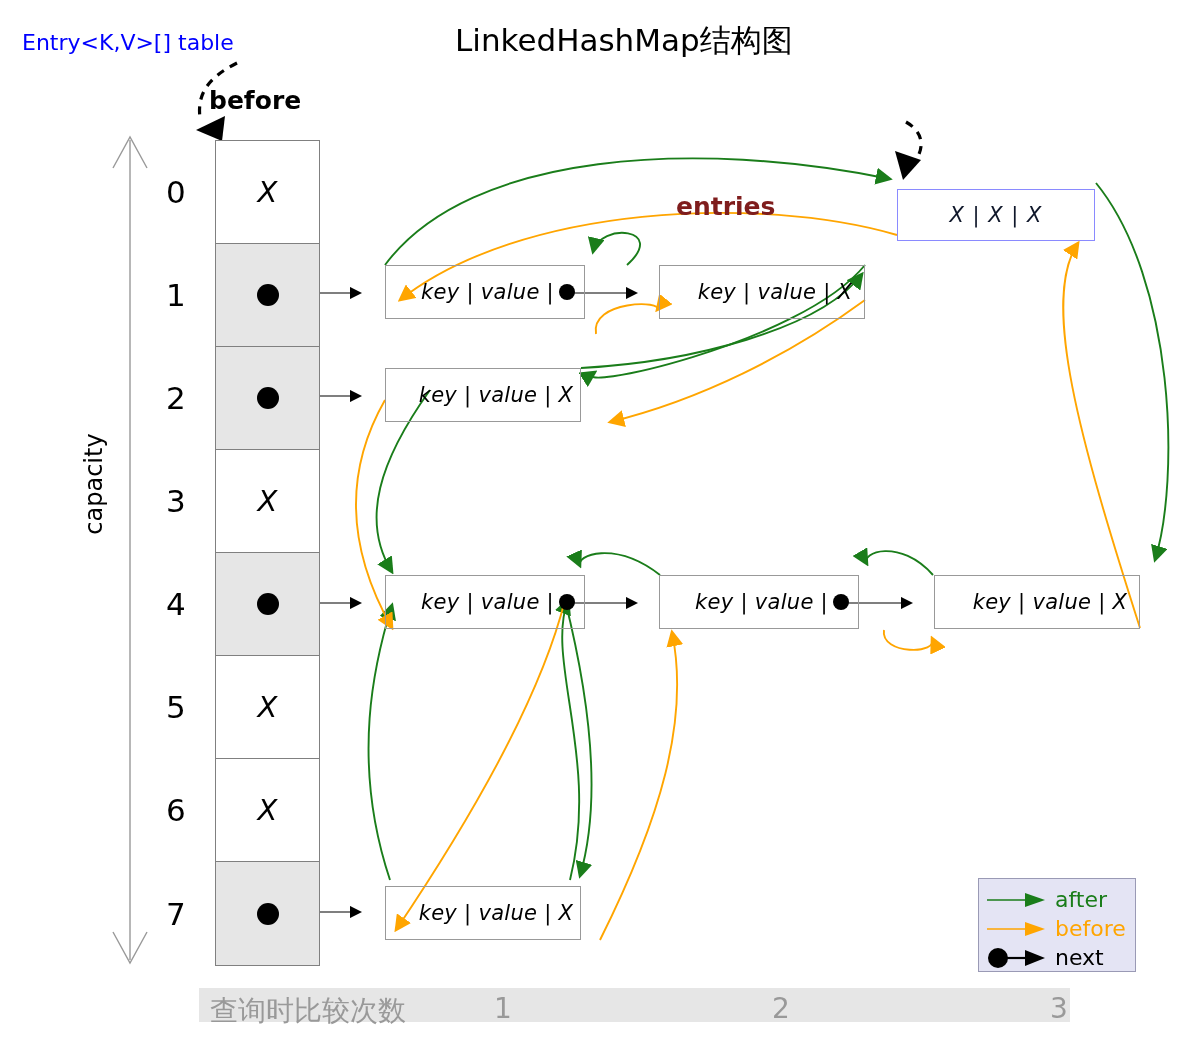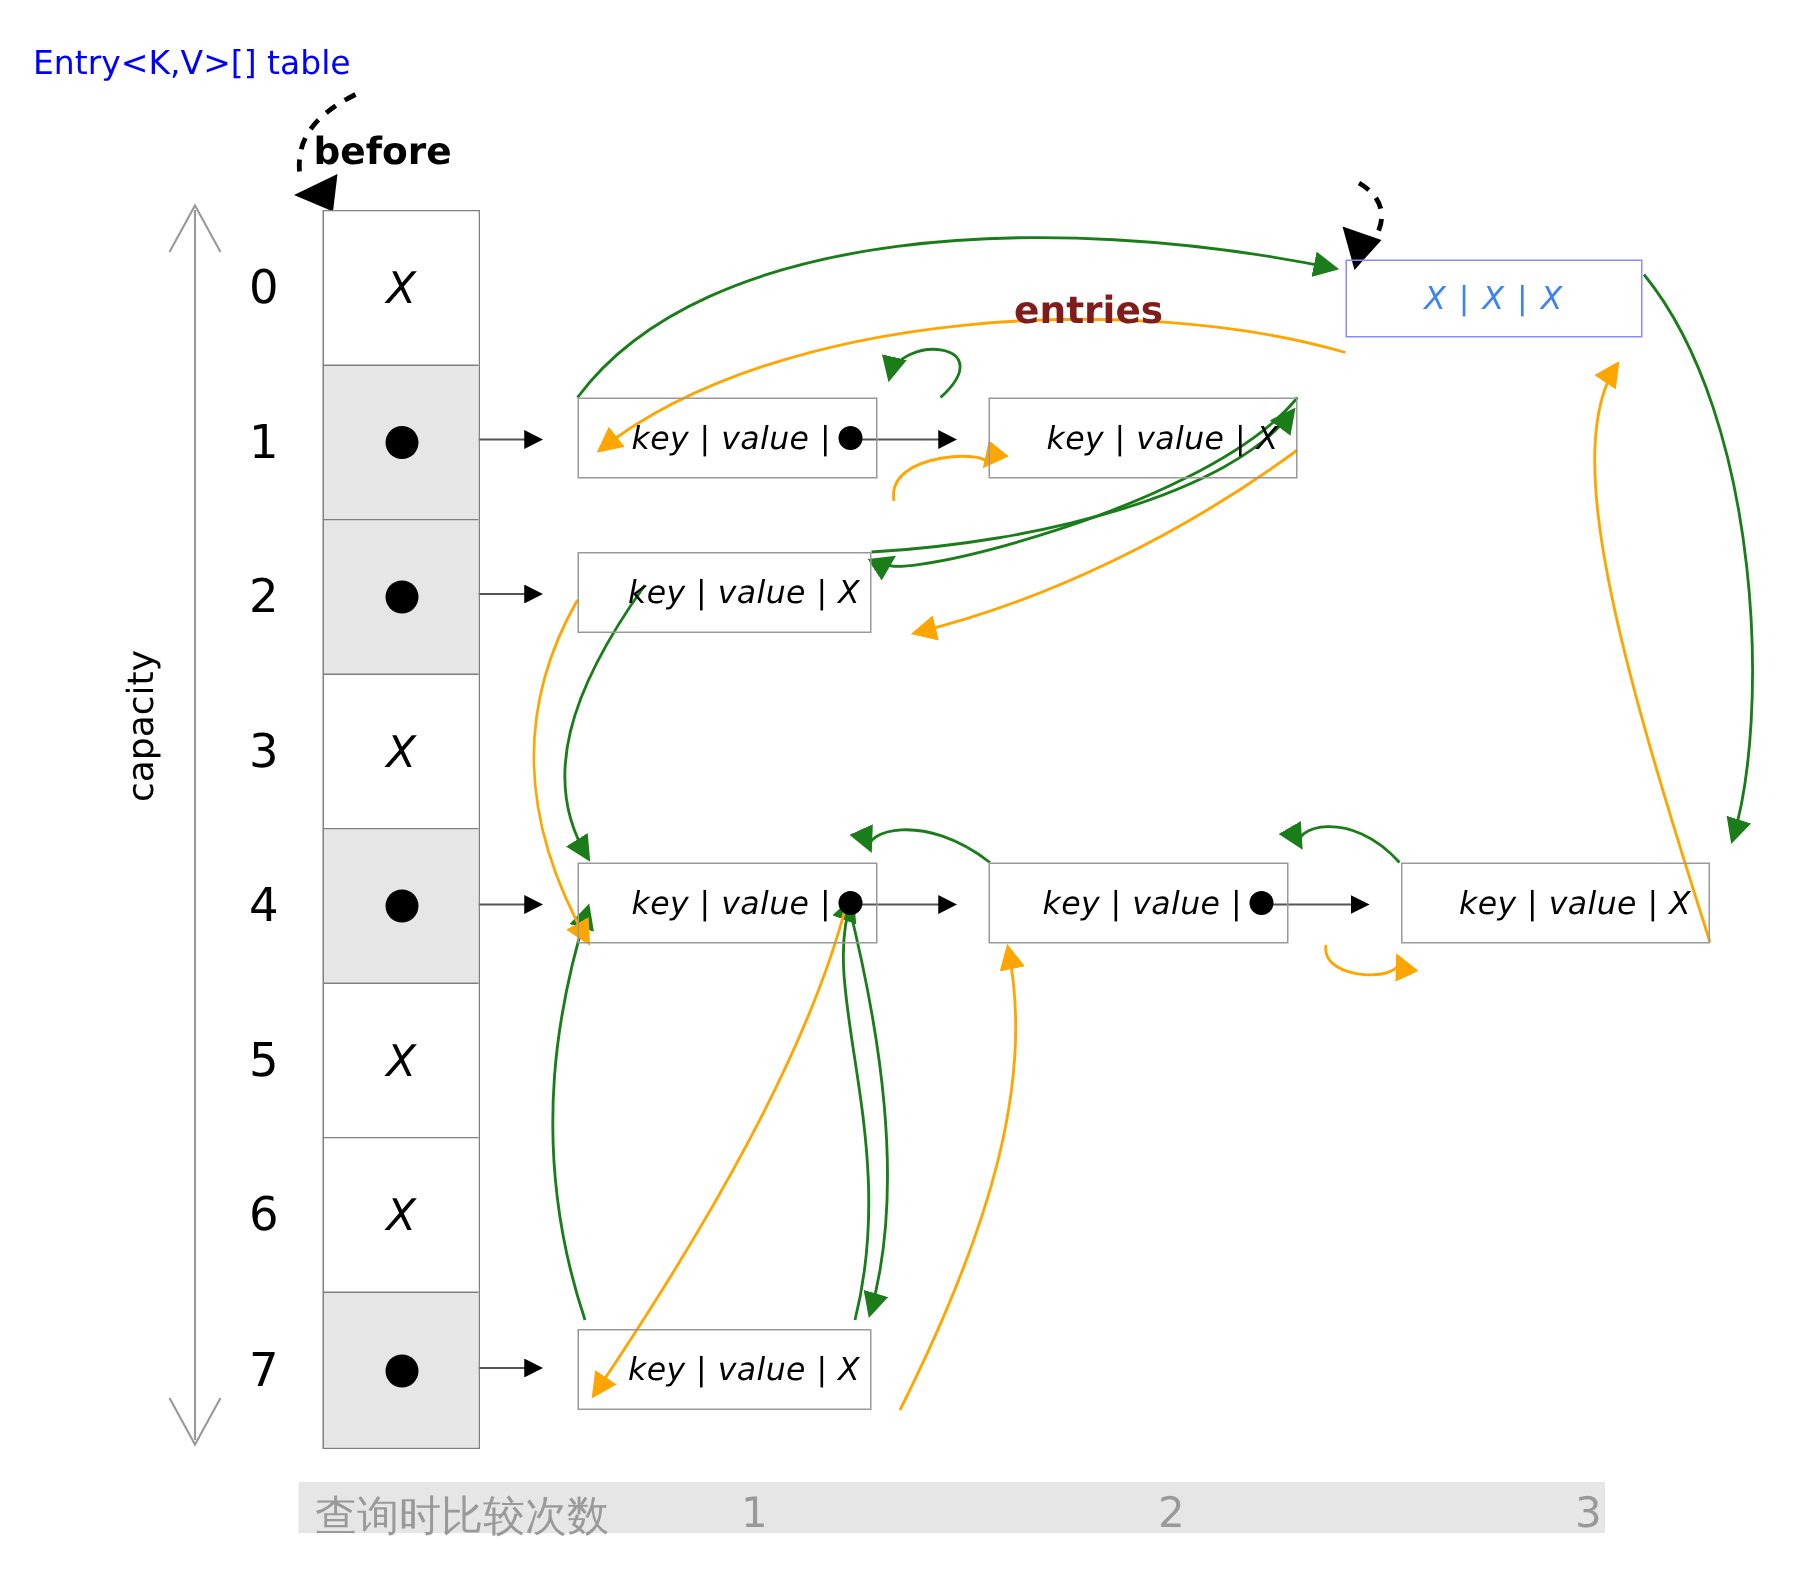--- a/index.html
+++ b/index.html
@@ -133,31 +133,31 @@
     background: #000;
     margin-left: 5px;
     vertical-align: middle;
   }
   .entry .txt { white-space: nowrap; margin-left: 26px; }
 
   
   #header-entry {
     position: absolute;
     left: 897px;
-    top: 173px;
+    top: 189px;
     width: 198px;
     height: 52px;
     border: 1px solid #8a8aff;
     box-sizing: border-box;
     display: flex;
     align-items: center;
     justify-content: center;
     font-size: 21px;
     font-style: italic;
-    color: #3b82f6;
+    color: #0f172a;
     letter-spacing: 1px;
   }
 
   
   #legend {
     position: absolute;
     left: 978px;
     top: 878px;
     width: 158px;
     height: 94px;
@@ -273,20 +273,21 @@
 
       <path d="M 884,630 C 880,655 940,655 932,638" marker-end="url(#ah-orange)"></path>
 
       <path d="M 1140,628 C 1080,440 1040,300 1078,243" marker-end="url(#ah-orange)"></path>
 
       <path d="M 600,940 C 660,820 690,720 672,632" marker-end="url(#ah-orange)"></path>
       <path d="M 565,600 C 540,700 470,820 396,930" marker-end="url(#ah-orange)"></path>
     </g>
   </svg>
 
+  <div class="lbl" id="title">LinkedHashMap结构图</div>
 
   <div class="lbl" id="lbl-table">Entry&lt;K,V&gt;[] table</div>
 
 
   <div class="lbl" id="lbl-buckets">before</div>
 
   <div class="lbl" id="lbl-entries">entries</div>
 
   <div class="lbl" id="lbl-capacity">capacity</div>
 
@@ -349,20 +350,44 @@
         <span class="np"></span>
       </div>
       <div class="entry" style="left: 934px; top: 575px; width: 206px;">
         <span class="txt">key | value |  X</span>
       </div>
       <div class="entry" style="left: 385px; top: 886px; width: 196px;">
         <span class="txt">key | value |  X</span>
       </div>
     </div>
 
+  <div id="legend">
+    <div class="leg-row">
+      <svg width="62" height="20">
+        <line x1="0" y1="10" x2="40" y2="10" stroke="#1a7d1a" stroke-width="1.6"></line>
+        <path d="M38,3 L58,10 L38,17 z" fill="#1a7d1a"></path>
+      </svg>
+      <span class="leg-text leg-after">after</span>
+    </div>
+    <div class="leg-row">
+      <svg width="62" height="20">
+        <line x1="0" y1="10" x2="40" y2="10" stroke="#ffa500" stroke-width="1.6"></line>
+        <path d="M38,3 L58,10 L38,17 z" fill="#ffa500"></path>
+      </svg>
+      <span class="leg-text leg-before">before</span>
+    </div>
+    <div class="leg-row">
+      <svg width="62" height="22">
+        <circle cx="11" cy="11" r="10" fill="#000"></circle>
+        <line x1="20" y1="11" x2="40" y2="11" stroke="#000" stroke-width="2.2"></line>
+        <path d="M38,3 L58,11 L38,19 z" fill="#000"></path>
+      </svg>
+      <span class="leg-text leg-next">next</span>
+    </div>
+  </div>
 
   <div id="footer-bar">
     <span class="foot-item" style="left:11px;">查询时比较次数</span>
     <span class="foot-item" style="left:295px;">1</span>
     <span class="foot-item" style="left:573px;">2</span>
     <span class="foot-item" style="left:851px;">3</span>
   </div>
 
 </div>
 

